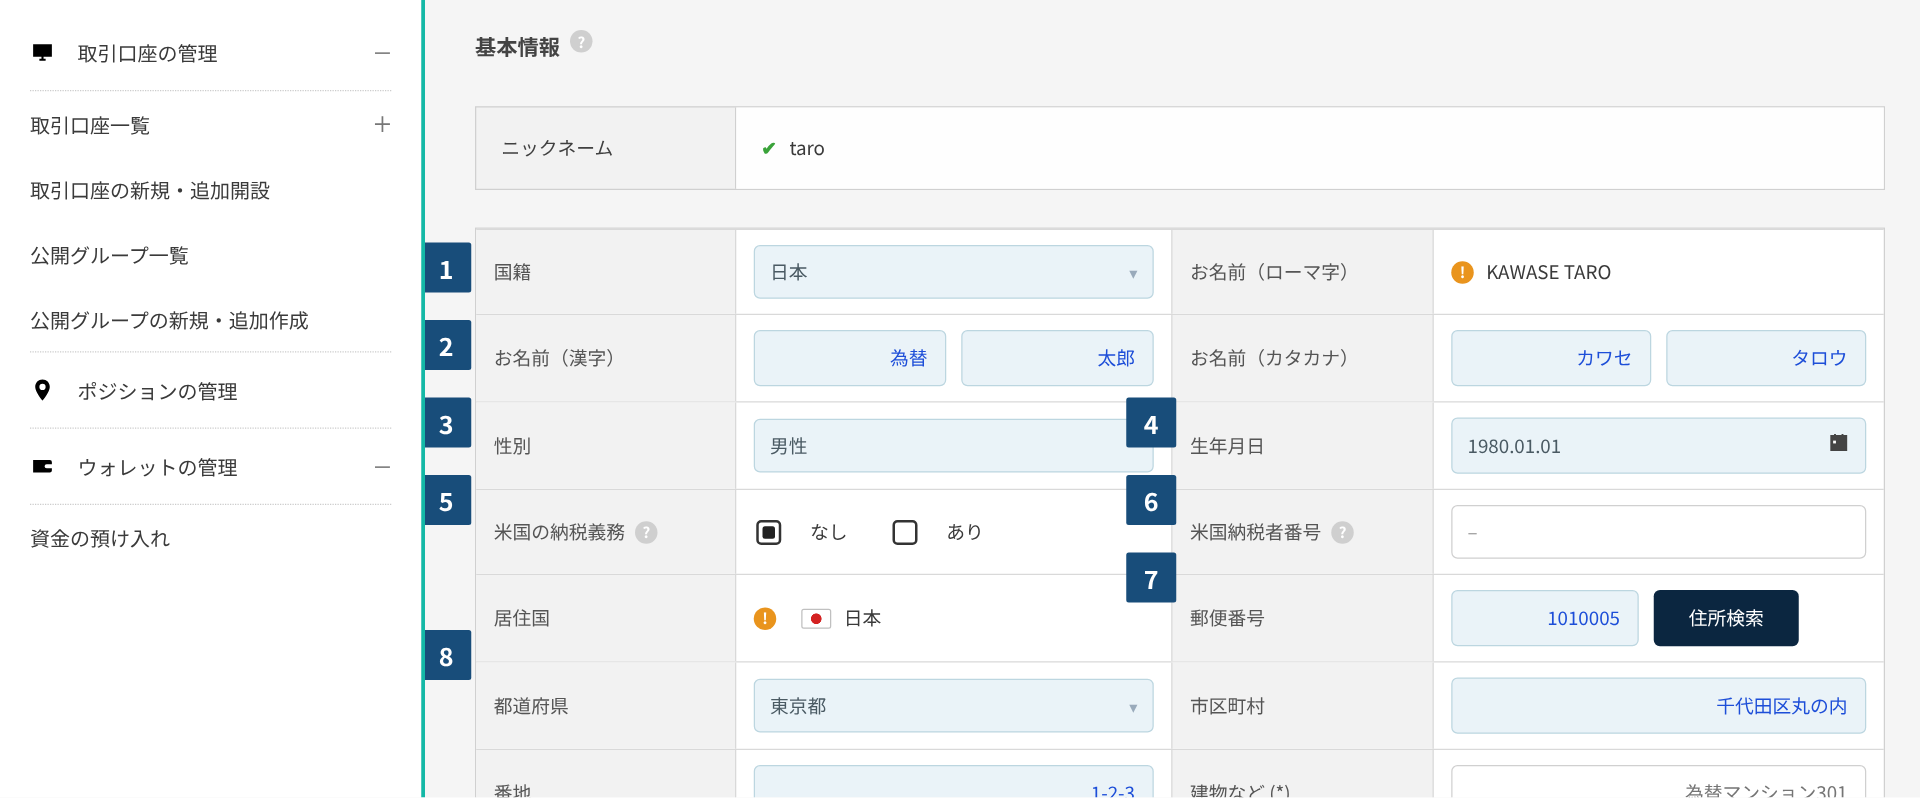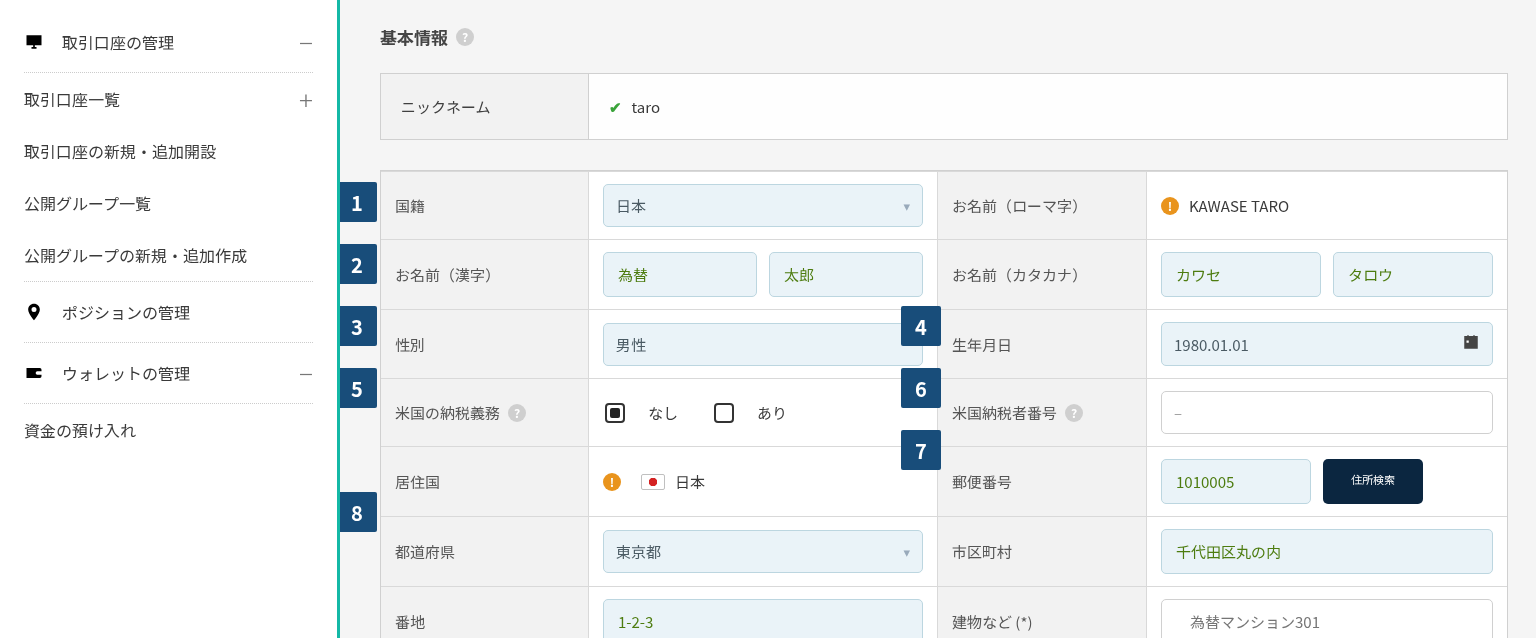--- a/index.html
+++ b/index.html
@@ -56,22 +56,22 @@
     display:flex; align-items:center; justify-content:center;
     flex:0 0 20px;
   }
   
   .main{
     flex:1;
     padding:24px 28px 0 40px;
     overflow:hidden;
   }
   .section-title{
-    display:flex; align-items:center; font-size:17px; font-weight:700; color:#444;
-    margin-bottom:24px;
+    display:flex; font-size:17px; font-weight:700; color:#444;
+    margin-bottom:36px;
   }
   .help-badge{
     display:inline-flex; width:18px; height:18px; border-radius:50%;
     background:#cfcfcf; color:#ffffff; font-size:12px; font-weight:700;
     align-items:center; justify-content:center; margin-left:8px;
   }
   
   .nick-bar{
     border:1px solid var(--border);
     display:flex;
@@ -120,21 +120,21 @@
     border:1px solid var(--field-border);
     border-radius:5px;
     padding:10px 12px;
     color:#4a5a63;
     display:flex; align-items:center; justify-content:space-between;
     font-size:15px;
   }
   .field.plain{background:#fff; border:1px solid var(--border);}
   .field.small{width:auto; flex:1;}
   .field .chev{color:#9ab; font-size:13px;}
-  .field input{border:none; background:transparent; outline:none; font:inherit; width:100%; color:#4d7c0f;}
+  .field input{border:none; background:transparent; outline:none; font:inherit; width:100%; color:#1d4ed8;text-align:right;}
   .two-up{display:flex; gap:12px; width:100%;}
   .cal-icon{margin-left:8px;}
   .flag-jp{
     display:inline-block; width:24px; height:16px; border:1px solid #c0c0c0; border-radius:2px;
     background:
       radial-gradient(circle at 50% 50%, #d42222 0 4px, transparent 4.5px),
       #ffffff;
     margin:0 10px 0 10px;
   }
   .radio-group{display:flex; gap:36px; align-items:center; padding-left:2px;}
@@ -144,21 +144,21 @@
   .radio-box{
     width:20px; height:20px; border:2px solid #333; border-radius:4px;
     display:flex; align-items:center; justify-content:center;
   }
   .radio-box.checked::after{
     content:""; width:10px; height:10px; background:#222; border-radius:2px;
   }
   .status-icon{width:18px;height:18px;border-radius:50%;background:var(--orange);color:#fff;display:inline-flex;align-items:center;justify-content:center;font-size:12px;margin-right:10px;font-weight:700;}
   .btn-dark{
     background:var(--dark-button); color:#fff; border-radius:5px; padding:12px 28px;
-    font-size:11px; white-space:nowrap;
+    font-size:15px; white-space:nowrap;
   }
   .num-badge{
     position:absolute;
     left:-44px;
     width:40px; height:40px;
     background:var(--num-badge); color:#fff; font-weight:700;
     display:flex; align-items:center; justify-content:center;
     font-size:20px; border-radius:2px;
   }
   .placeholder{color:#9a9a9a;margin-left:14px;}

